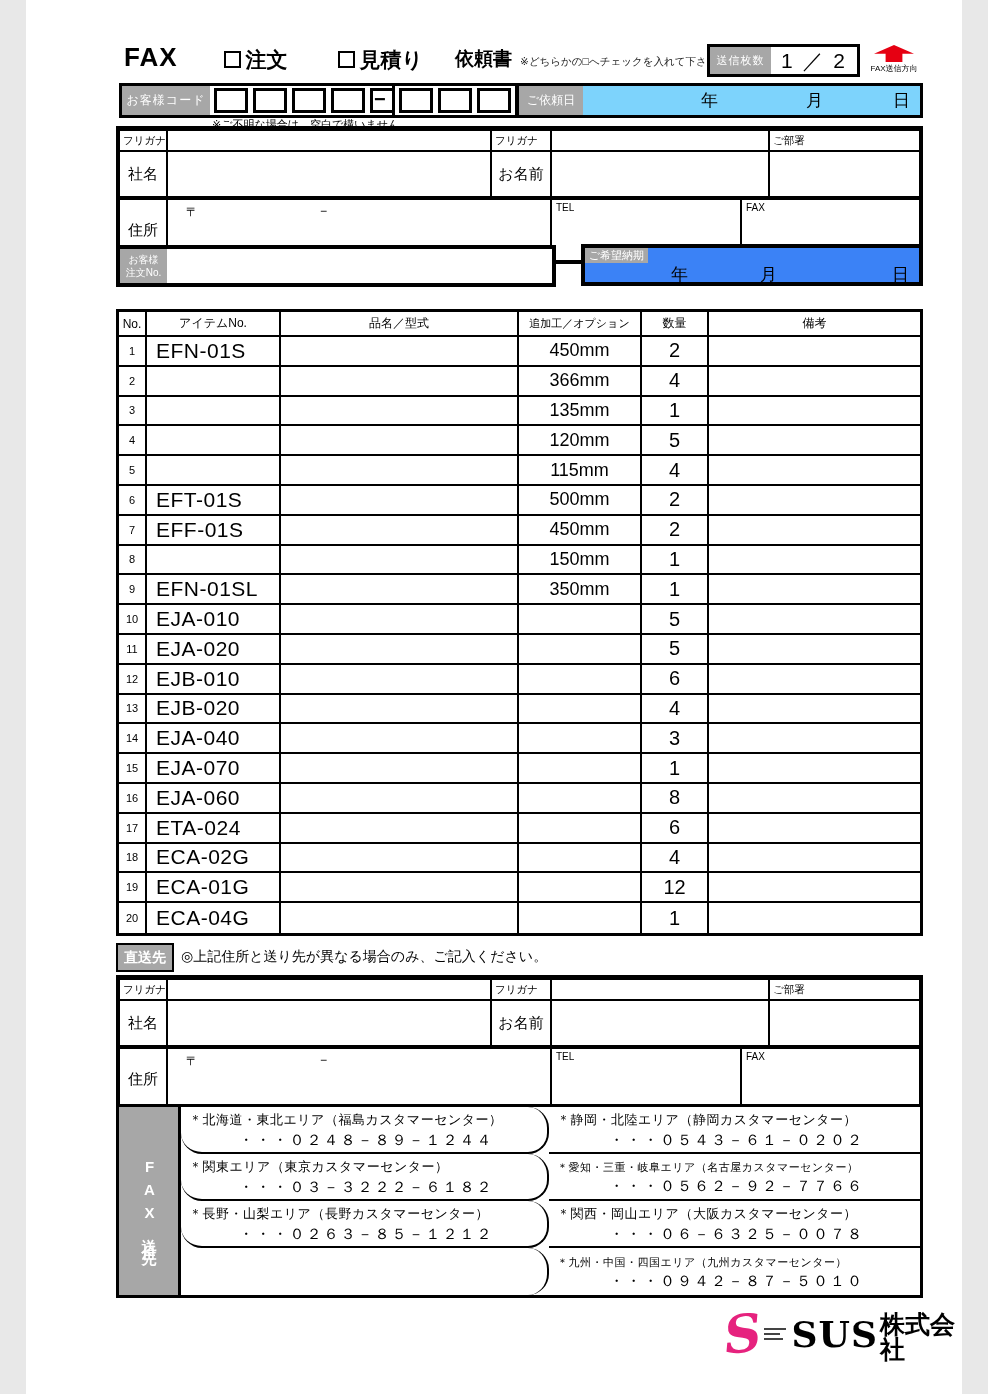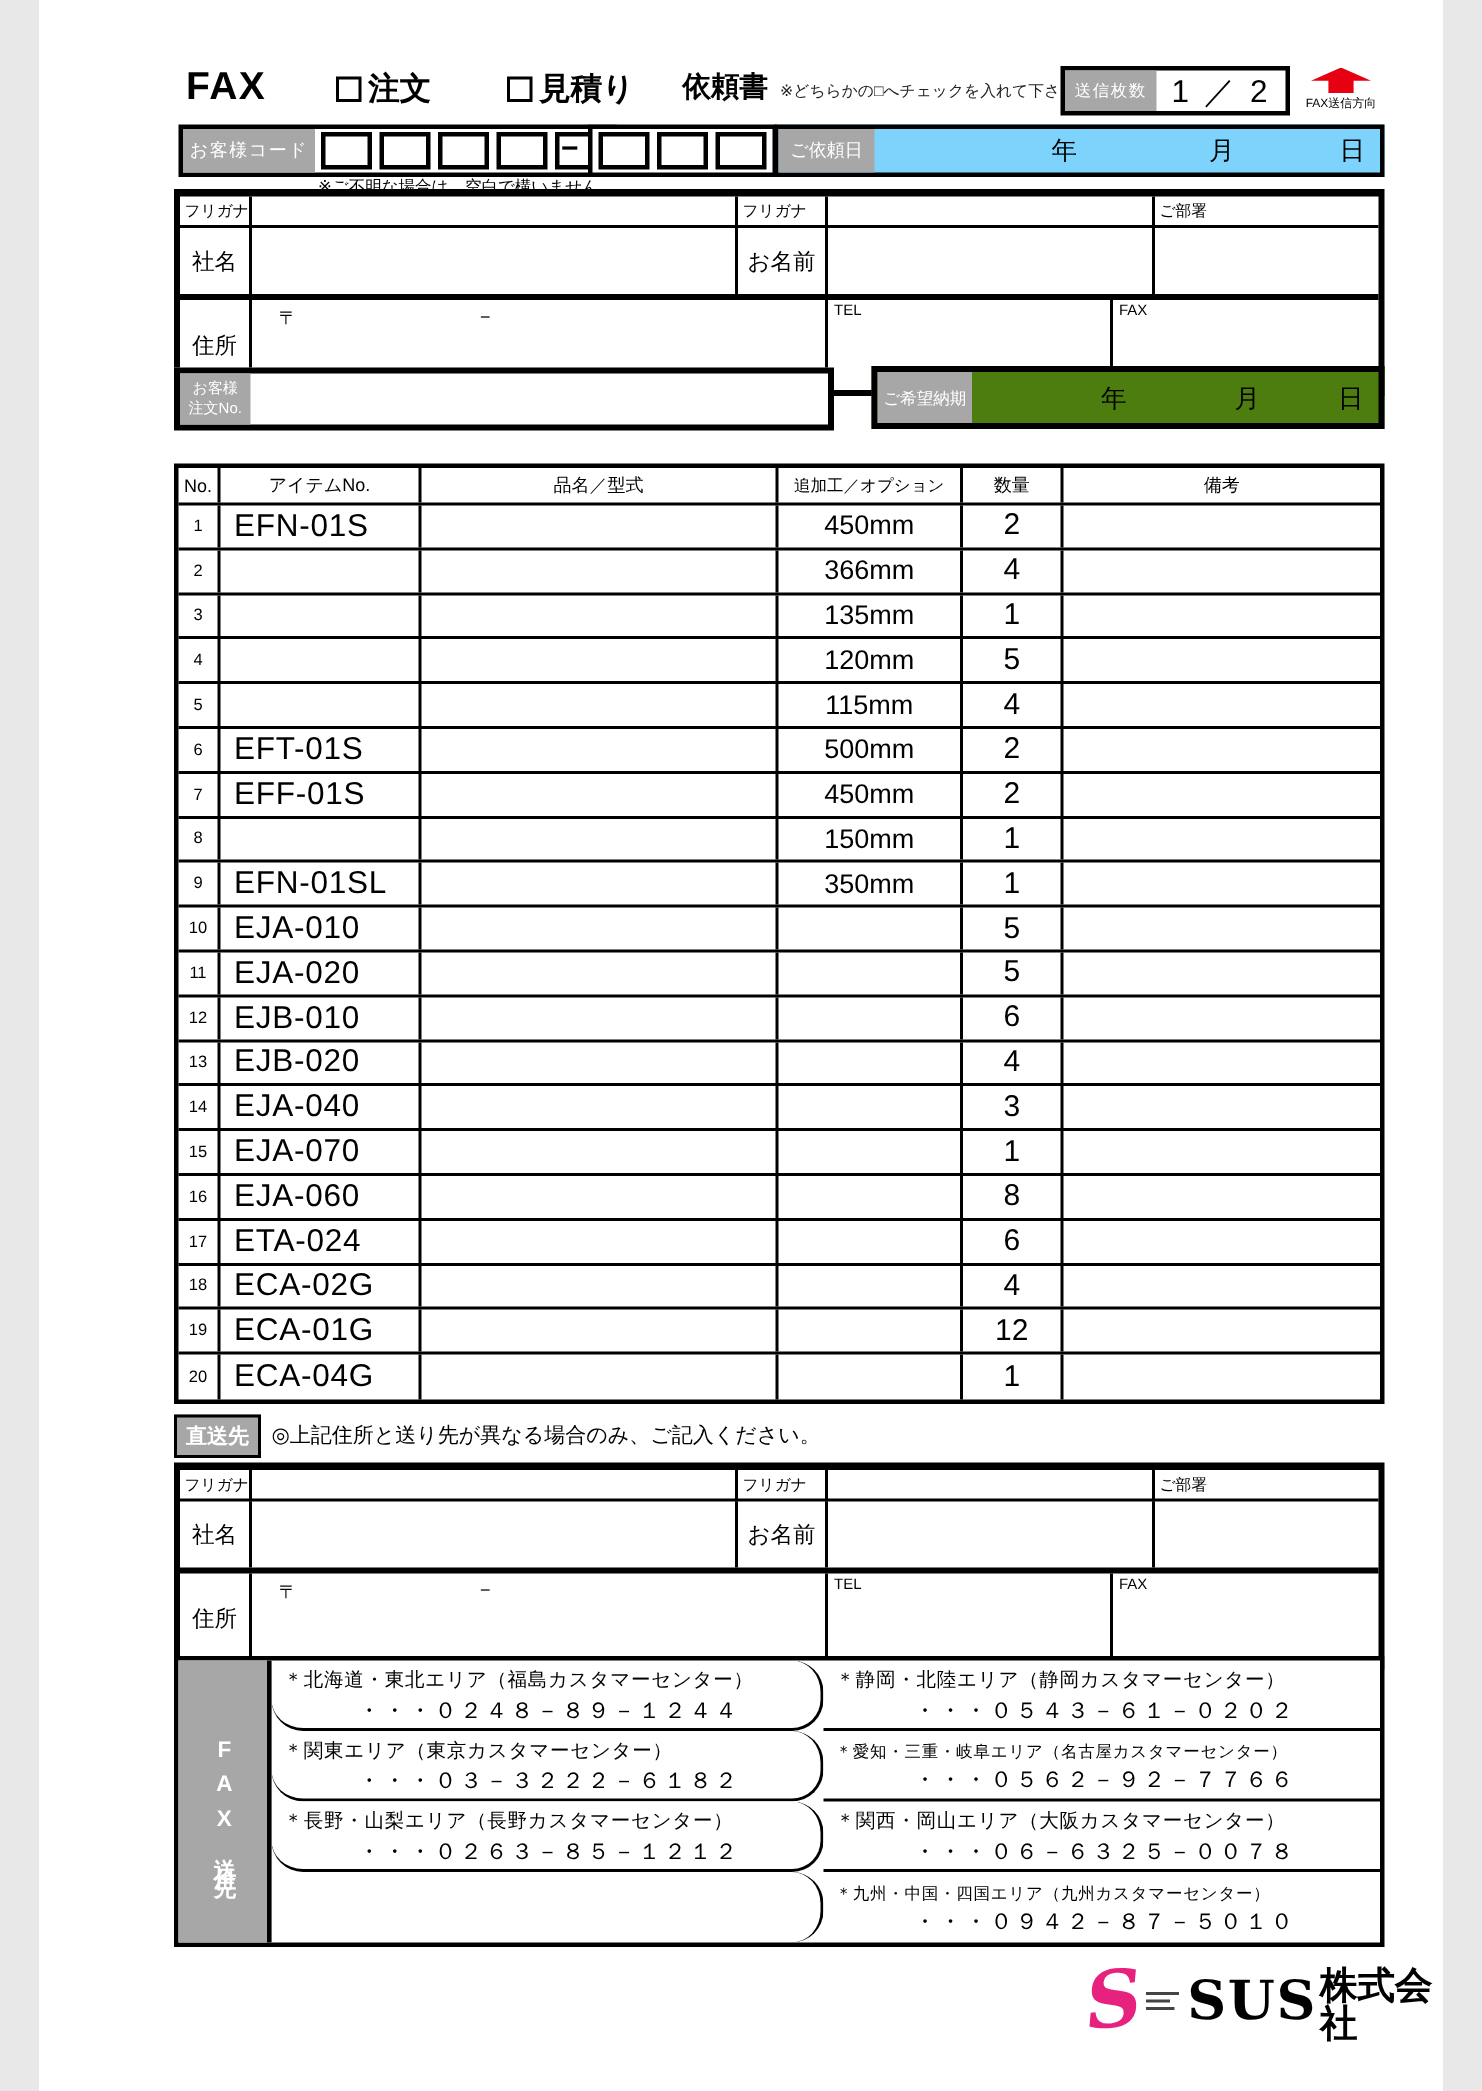--- a/index.html
+++ b/index.html
@@ -51,21 +51,21 @@
   .it-gridB > div { border-right:2px solid #000; position:relative; }
   .it-gridB > div.noR { border-right:none; }
   .addr-label { display:flex; align-items:center; justify-content:center; font-size:15px; }
   .postal { position:absolute; left:18px; top:4px; font-size:12px; }
   .postal-dash { position:absolute; left:152px; top:4px; font-size:12px; }
   .telfax-label { position:absolute; left:4px; top:2px; font-size:10px; }
 
   
   .orderno-box { left:90px; top:245px; width:440px; height:42px; border:4px solid #000; display:flex; background:#fff; }
   .orderno-label { width:47px; flex-direction:column; font-size:10px; line-height:1.3; }
-  .delivery-box { left:555px; top:244px; width:342px; height:42px; border:4px solid #000; display:flex; background:#4d7c0f; }
+  .delivery-box { left:555px; top:244px; width:342px; height:42px; border:4px solid #000; display:flex; background:#3b82f6;flex-direction:column; }
   .delivery-label { width:63px; font-size:11px; }
   .delivery-field { flex:1; display:flex; align-items:center; font-size:17px; }
   .delivery-field .y { margin-left:86px; } .delivery-field .m { margin-left:72px; } .delivery-field .d { margin-left:auto; margin-right:10px; }
 
   .section-title { left:99px; top:287px; font-size:16px; font-weight:600; letter-spacing:1px;margin-top:36px; }
 
   
   .order-table { left:90px; top:309px; width:807px; height:627px; border:3px solid #000; background:#fff; display:flex; flex-direction:column; }
   .ot-header { display:grid; grid-template-columns:28px 134px 238px 123px 67px 1fr; height:25px; border-bottom:2px solid #000; }
   .ot-header > div { display:flex; align-items:center; justify-content:center; font-size:12px; border-right:2px solid #000; }

